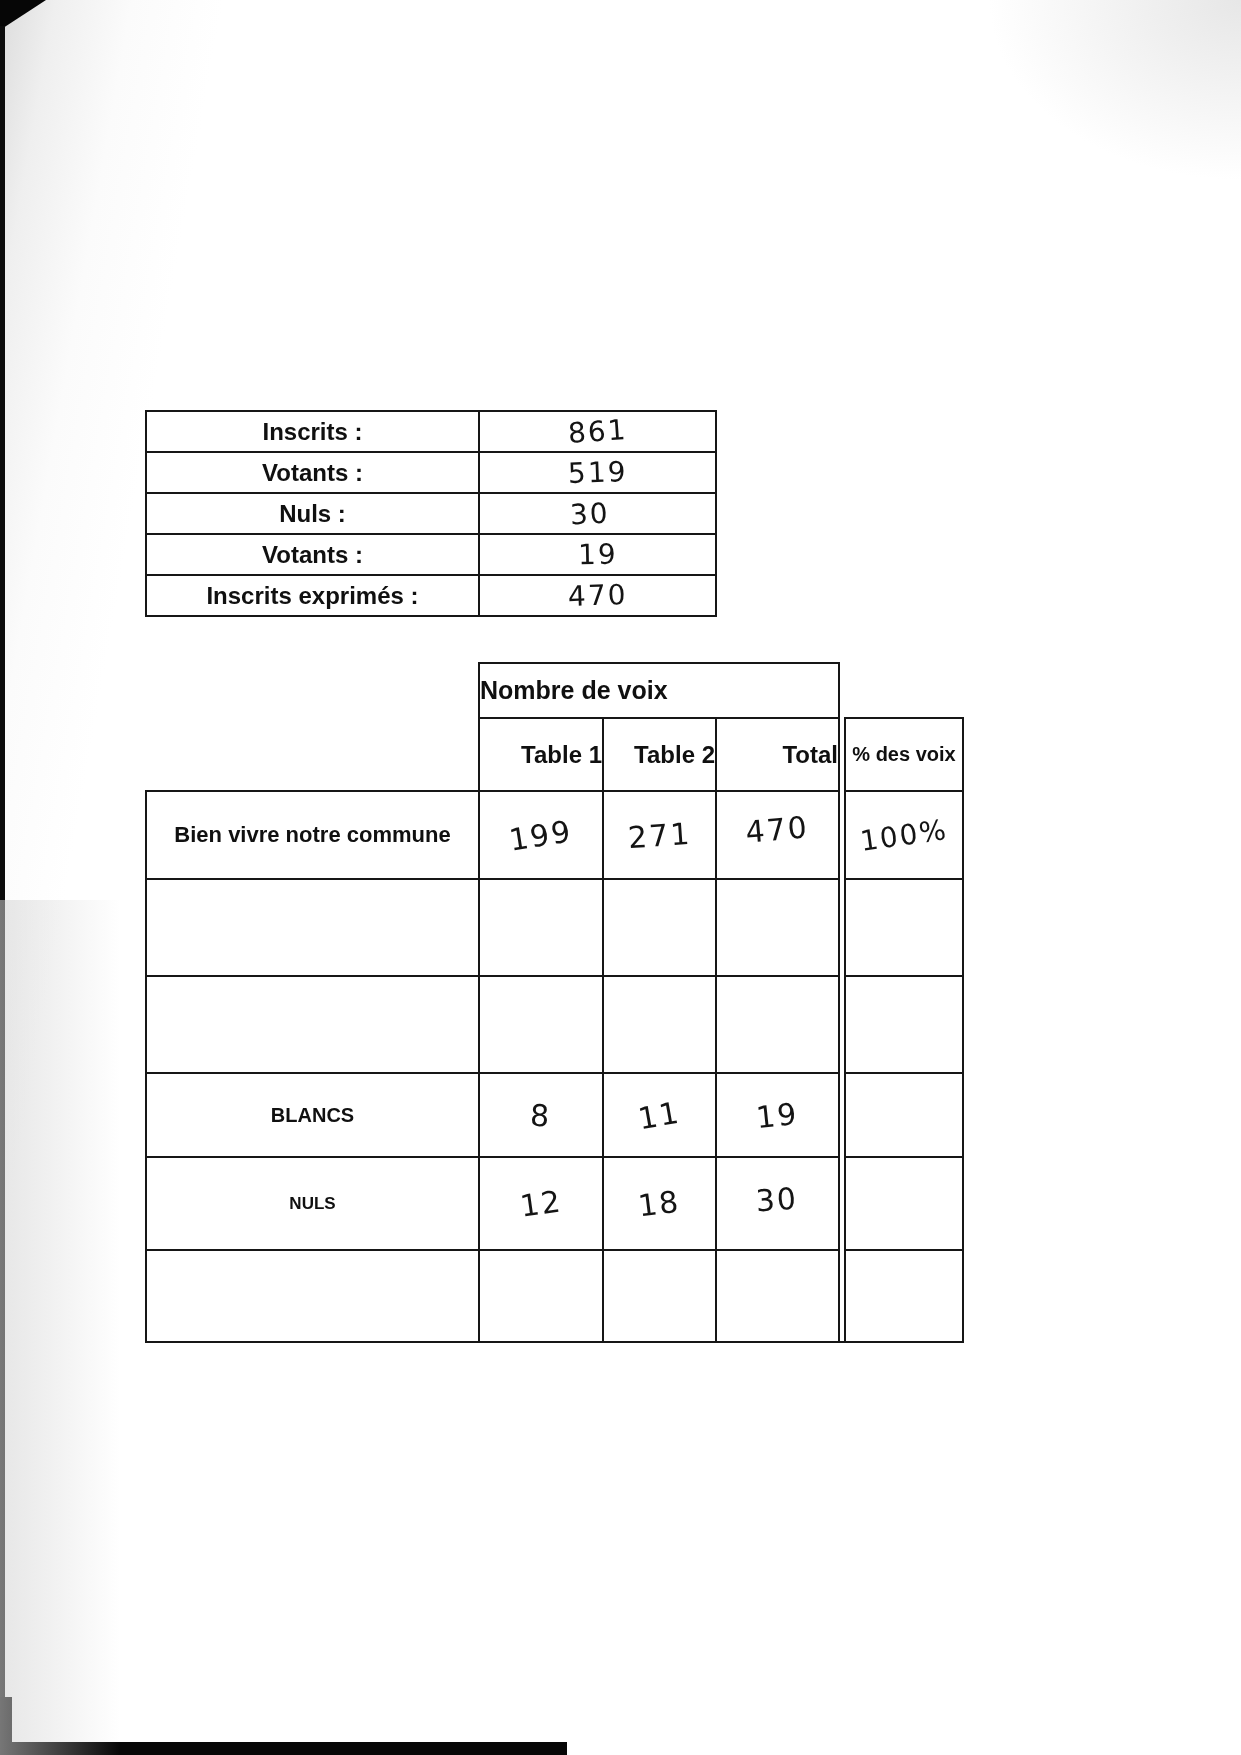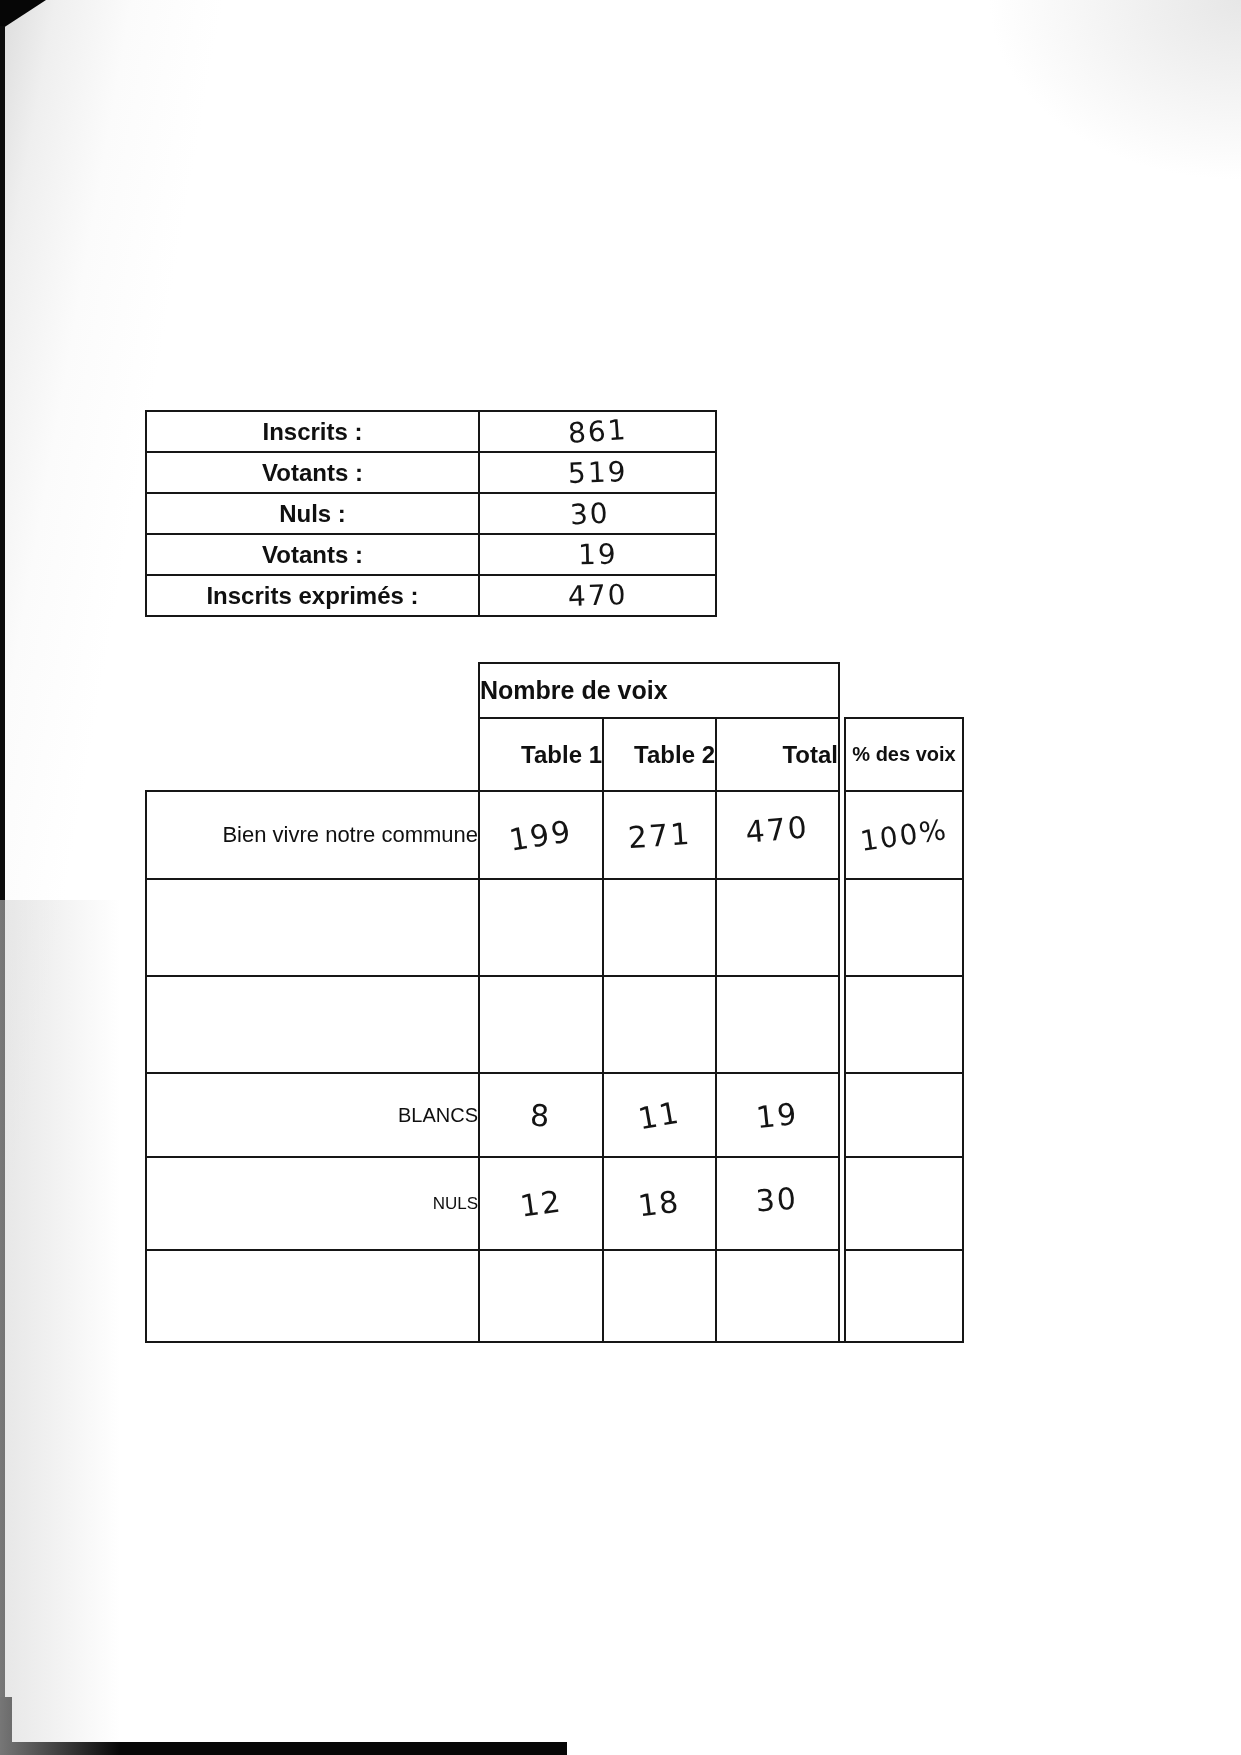--- a/index.html
+++ b/index.html
@@ -40,21 +40,21 @@
   .summary{left:145px;top:410px;width:570px;}
   .summary td{height:39px;}
   .sum-label{font-weight:bold;font-size:24px;text-align:center;}
   .sum-value{text-align:center;}
 
   
   .results{left:145px;top:662px;width:817px;}
   .ghdr{font-weight:bold;font-size:25px;text-align:left;}
   .chdr{font-weight:bold;font-size:24px;text-align:right;}
   .chdr-pct{font-weight:bold;font-size:20px;text-align:center;}
-  .row-label{font-weight:normal;font-size:22px;text-align:right;}
+  .row-label{font-weight:bold;font-size:22px;text-align:center;}
   .val{text-align:center;}
 
   
   .hw{
     display:inline-block;
     font-family:"DejaVu Sans", sans-serif;
     font-size:28px;
     letter-spacing:2px;
     color:#141414;
     transform:rotate(-3deg);

